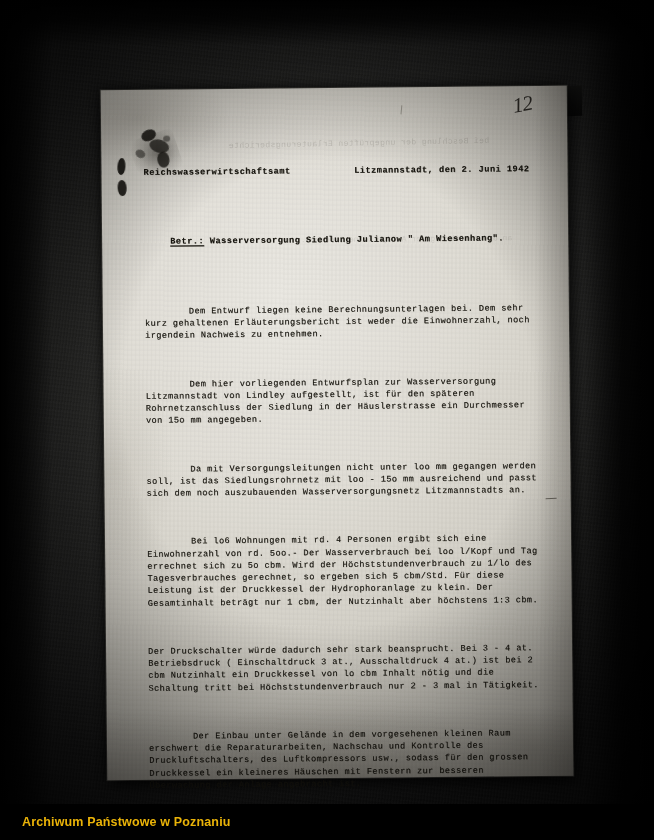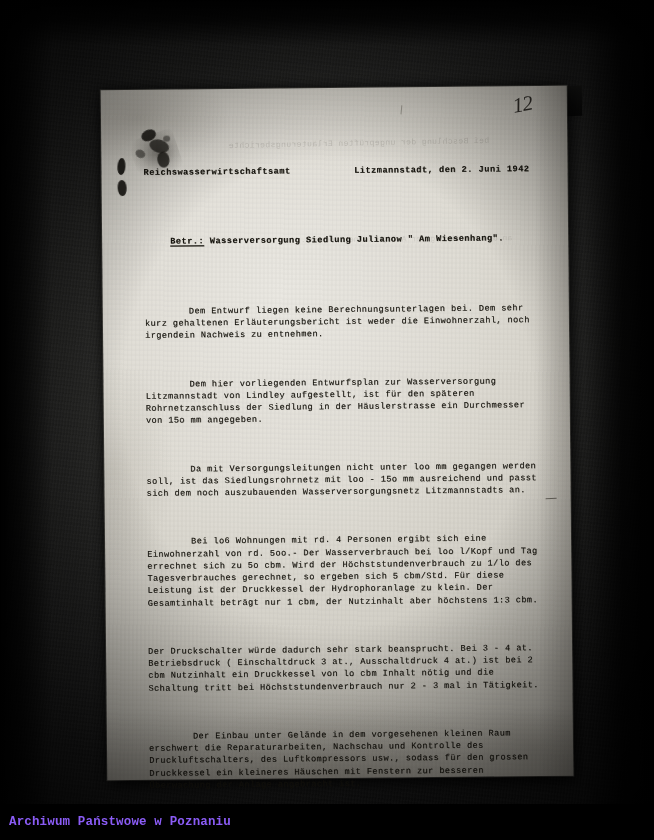--- a/index.html
+++ b/index.html
@@ -246,26 +246,26 @@
   
   .caption-bar {
     position: absolute;
     left: 0; bottom: 0;
     width: 654px; height: 36px;
     background: #000;
     display: flex;
     align-items: center;
   }
   .caption-text {
-    color: #8b5cf6;
-    font-family: Liberation Mono, monospace;
+    color: #eab308;
+    font-family: Liberation Sans, sans-serif;
     font-size: 12.5px;
     font-weight: bold;
     letter-spacing: 0.15px;
-    padding-left: 9px;
+    padding-left: 22px;
   }
 </style>
 </head>
 <body>
 
 <div id="scan">
 
   <div class="backdrop"></div>
   <div class="backdrop-noise"></div>
 

